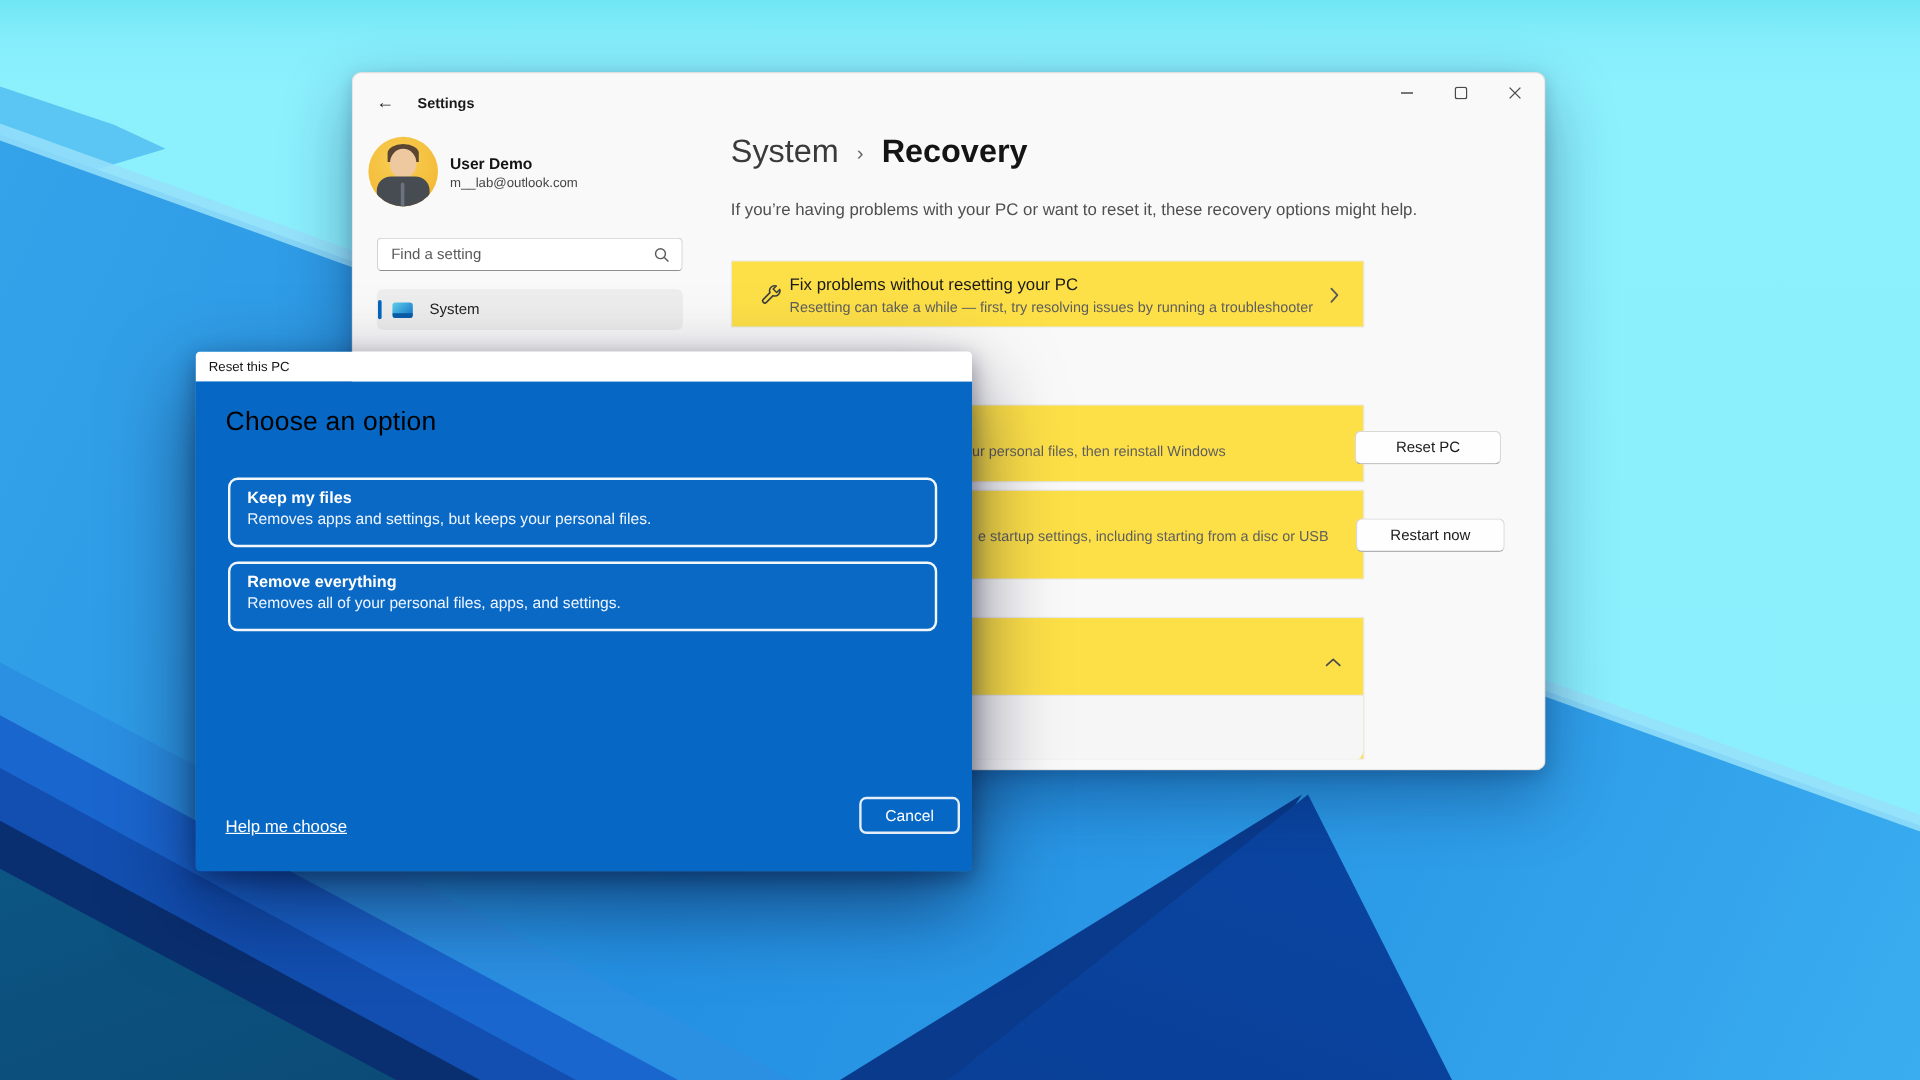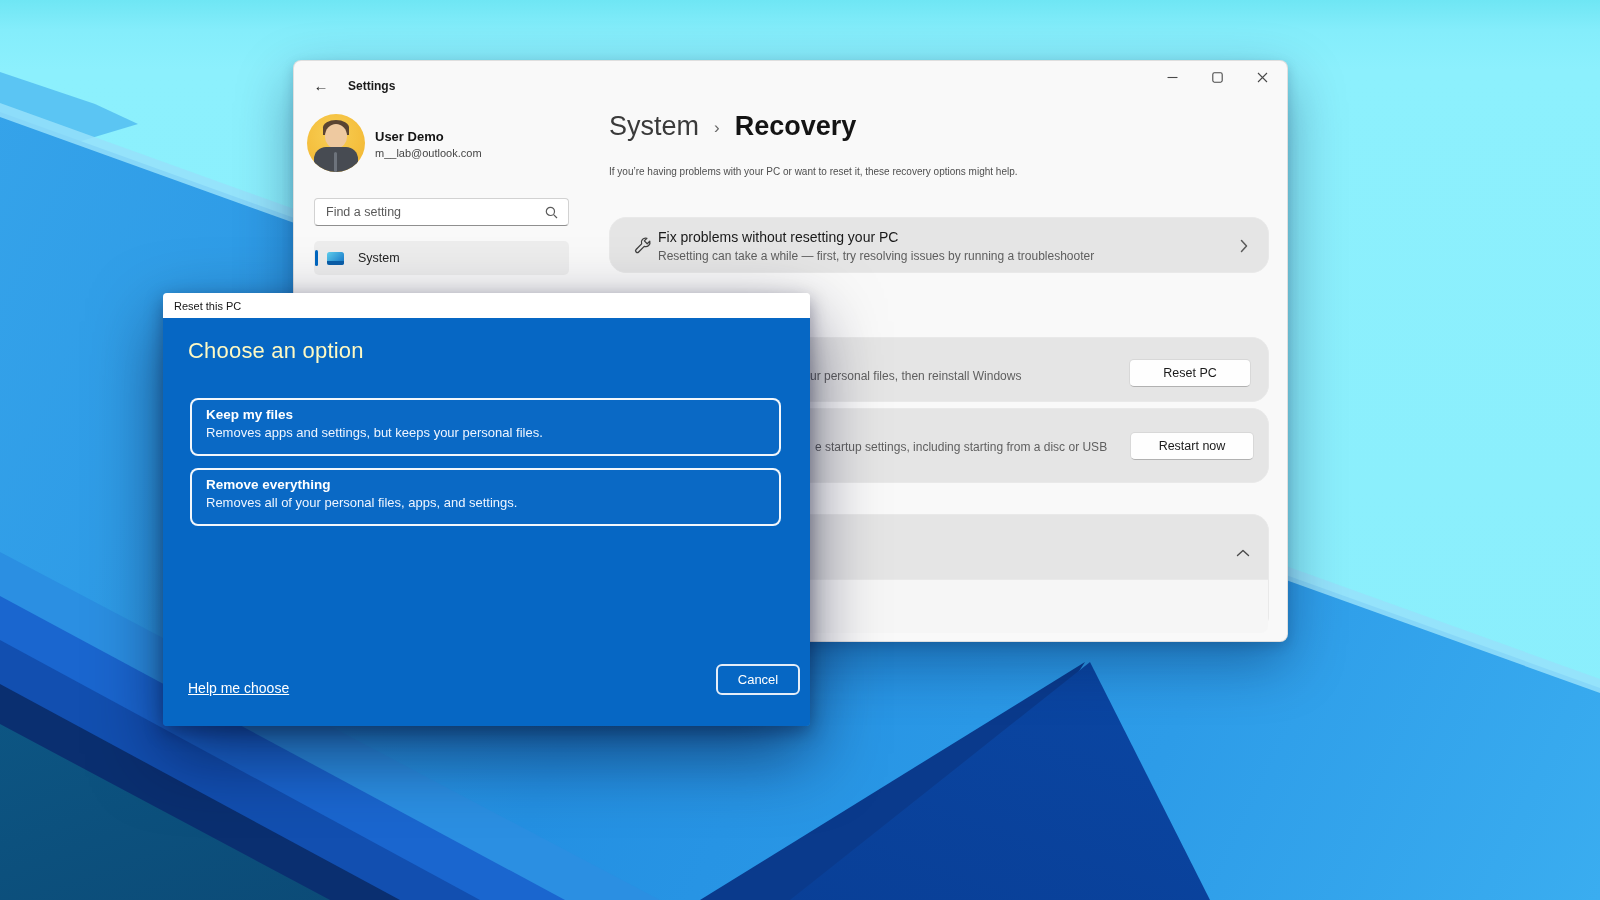--- a/index.html
+++ b/index.html
@@ -52,22 +52,22 @@
            display:flex;align-items:center;}
   .navitem .bar{position:absolute;left:1px;top:9px;width:3px;height:16px;border-radius:2px;background:#0067c0;}
   .navitem .mon{margin-left:13px;width:17px;height:13px;border-radius:2.5px;
                 background:linear-gradient(135deg,#5fd0ee,#1273c9);position:relative;overflow:hidden;}
   .navitem .mon i{position:absolute;left:0;bottom:0;width:100%;height:4px;background:#0b5ea8;display:block;}
   .navitem .lbl{margin-left:14px;font-size:12.5px;color:#242424;}
   
   .crumb{position:absolute;left:315px;top:50px;font-size:27px;color:#3a3a3a;display:flex;align-items:center;}
   .crumb .sep{font-size:17px;color:#666;margin:3px 15px 0 15px;}
   .crumb .cur{font-weight:700;color:#141414;}
-  .pagedesc{position:absolute;left:315px;top:105px;font-size:10px;color:#4f4f4f;}
-  .card{position:absolute;left:315px;width:660px;background:#e5e5e5;border:1px solid #e9e9e9;border-radius:17px;}
+  .pagedesc{position:absolute;left:315px;top:105px;font-size:14px;color:#4f4f4f;}
+  .card{position:absolute;left:315px;width:528px;background:#fde047;border:1px solid #e9e9e9;border-radius:1px;}
   .card1{top:156px;height:56px;}
   .card1 .wrench{position:absolute;left:22px;top:17px;}
   .card1 .t{position:absolute;left:48px;top:11px;font-size:14px;color:#1a1a1a;}
   .card1 .s{position:absolute;left:48px;top:31px;font-size:12px;color:#5e5e5e;}
   .chev-r{position:absolute;right:20px;top:21px;}
   .card2{top:276px;height:65px;}
   .card3{top:347px;height:75px;}
   .frag{position:absolute;font-size:12px;color:#5f5f5f;}
   .card2 .frag{left:200px;top:31px;}
   .card3 .frag{left:205px;top:31px;}
@@ -80,21 +80,21 @@
   .card4 .hd{position:relative;height:65px;border-bottom:1px solid #e9e9e9;}
   .chev-u{position:absolute;right:18px;top:28px;}
   .card4 .bd{height:53px;background:#f6f6f6;border-radius:0 0 7px 7px;}
 
   
   .dlg{position:absolute;left:163px;top:293px;width:647px;height:433px;z-index:20;border-radius:4px;
        box-shadow:0 28px 70px rgba(0,5,40,.55),0 6px 18px rgba(0,5,40,.35);overflow:hidden;}
   .dlg .tbar{height:25px;background:#ffffff;display:flex;align-items:center;}
   .dlg .tbar span{margin-left:11px;font-size:11px;color:#151515;}
   .dlg .body{position:relative;height:408px;background:#0667c4;}
-  .dlg h1{position:absolute;left:25px;top:20px;margin:0;font-size:22px;font-weight:300;letter-spacing:.2px;color:#fef9c3;}
+  .dlg h1{position:absolute;left:25px;top:20px;margin:0;font-size:22px;font-weight:300;letter-spacing:.2px;color:#000000;}
   .opt{position:absolute;left:27px;width:591px;height:58px;border:2px solid rgba(255,255,255,.95);
        border-radius:8px;background:rgba(255,255,255,.02);color:#fff;cursor:default;}
   .opt1{top:80px;} .opt2{top:150px;}
   .opt .ot{position:absolute;left:14px;top:7px;font-size:13.5px;font-weight:700;}
   .opt .od{position:absolute;left:14px;top:25px;font-size:13px;color:#eef5ff;}
   .help{position:absolute;left:25px;top:362px;font-size:14px;color:#fff;text-decoration:underline;}
   .cancel{position:absolute;left:553px;top:346px;width:84px;height:31px;border:2px solid #e4edf8;border-radius:6px;
           background:transparent;color:#fff;font-size:13px;font-family:inherit;display:flex;align-items:center;justify-content:center;}
 </style>
 </head>

